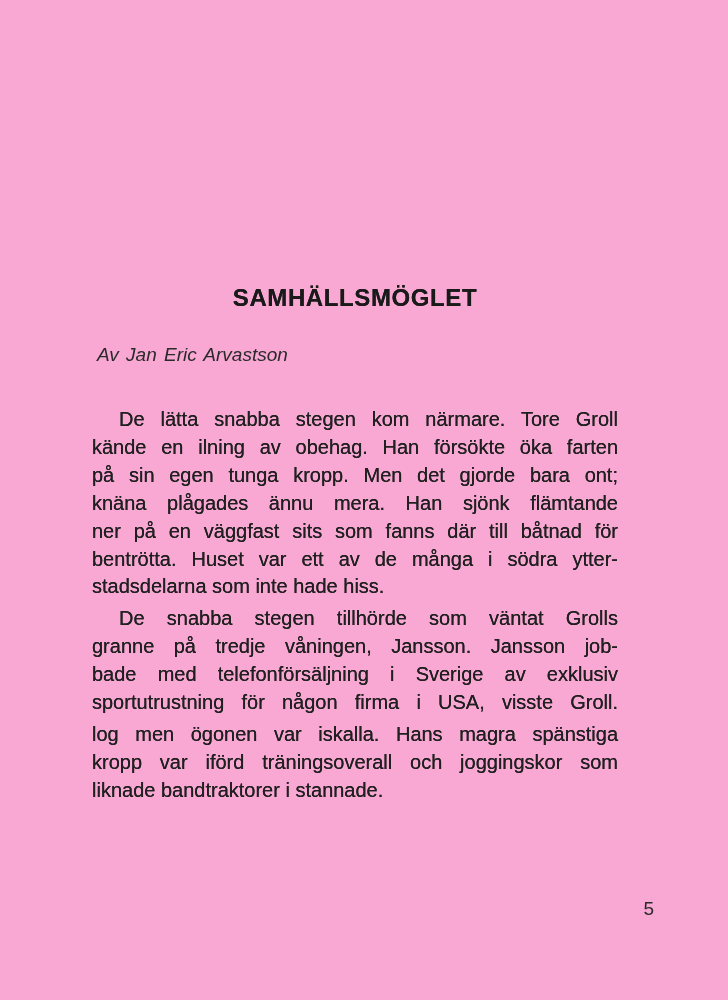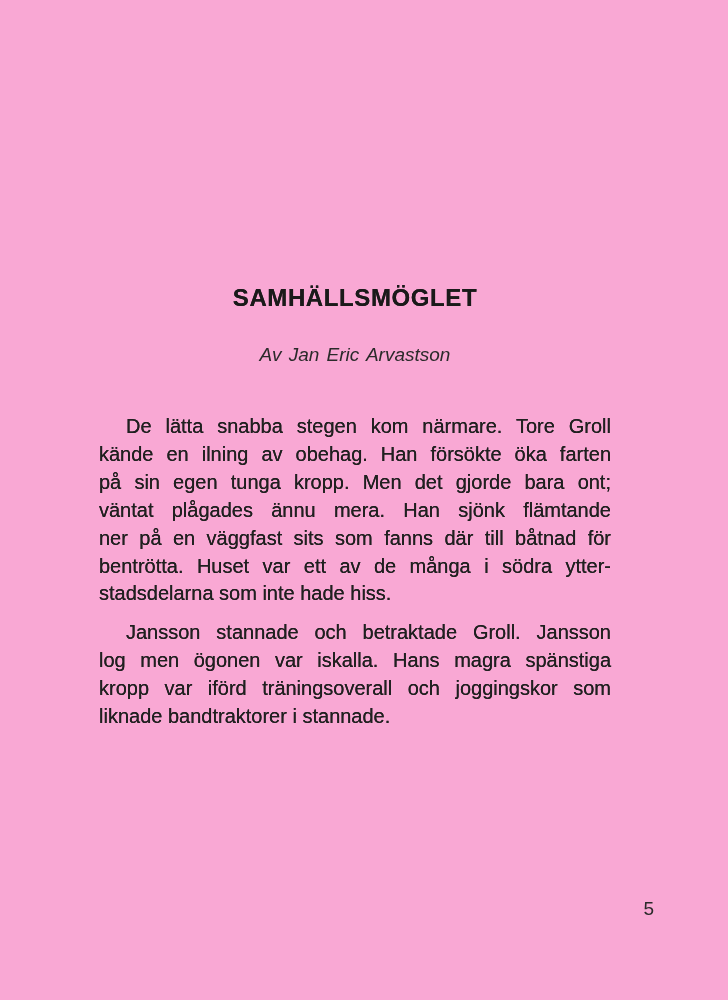--- a/index.html
+++ b/index.html
@@ -26,39 +26,38 @@
     text-align: center;
     font-size: 24px;
     font-weight: bold;
     letter-spacing: 0.6px;
     color: #1a1a1a;
     text-shadow: 0 0 0.4px currentColor;
   }
   .author-byline {
     position: absolute;
     top: 344px;
-    left: 88px;
+    left: 97px;
     width: 534px;
-    text-align: center;
     font-style: italic;
     font-size: 19px;
     word-spacing: 2px;
     color: #2a2a2a;
   }
   .body-text {
     position: absolute;
     top: 402px;
     left: 88px;
     width: 534px;
     font-size: 20px;
     line-height: 27.9px;
     color: #202020;
     text-shadow: 0 0 0.4px currentColor;
   }
-  .paragraph { margin: 11px; }
+  .paragraph { margin: 4px; }
   .line {
     text-align: justify;
     text-align-last: justify;
     -moz-text-align-last: justify;
     white-space: nowrap; 
   }
   .line.indent { text-indent: 27px; }
   .line.flush {
     text-align-last: left;
     -moz-text-align-last: left;
@@ -79,27 +78,32 @@
 <div class="page">
   <div class="story-title">SAMHÄLLSMÖGLET</div>
 
   <div class="author-byline">Av Jan Eric Arvastson</div>
 
   <div class="body-text">
       <div class="paragraph">
         <div class="line indent">De lätta snabba stegen kom närmare. Tore Groll</div>
         <div class="line">kände en ilning av obehag. Han försökte öka farten</div>
         <div class="line">på sin egen tunga kropp. Men det gjorde bara ont;</div>
-        <div class="line">väntat plågades ännu mera. Han sjönk flämtande</div>
+        <div class="line">knäna plågades ännu mera. Han sjönk flämtande</div>
         <div class="line">ner på en väggfast sits som fanns där till båtnad för</div>
         <div class="line">bentrötta. Huset var ett av de många i södra ytter-</div>
         <div class="line flush">stadsdelarna som inte hade hiss.</div>
       </div>
       <div class="paragraph">
-        <div class="line indent">Jansson stannade och betraktade Groll. Jansson</div>
+        <div class="line indent">De snabba stegen tillhörde som väntat Grolls</div>
+        <div class="line">granne på tredje våningen, Jansson. Jansson job-</div>
+        <div class="line">bade med telefonförsäljning i Sverige av exklusiv</div>
+        <div class="line">sportutrustning för någon firma i USA, visste Groll.</div>
+      </div>
+      <div class="paragraph">
         <div class="line">log men ögonen var iskalla. Hans magra spänstiga</div>
         <div class="line">kropp var iförd träningsoverall och joggingskor som</div>
         <div class="line flush">liknade bandtraktorer i stannade.</div>
       </div>
     </div>
 
   <div class="page-number">5</div>
 </div>
 
 </body></html>

